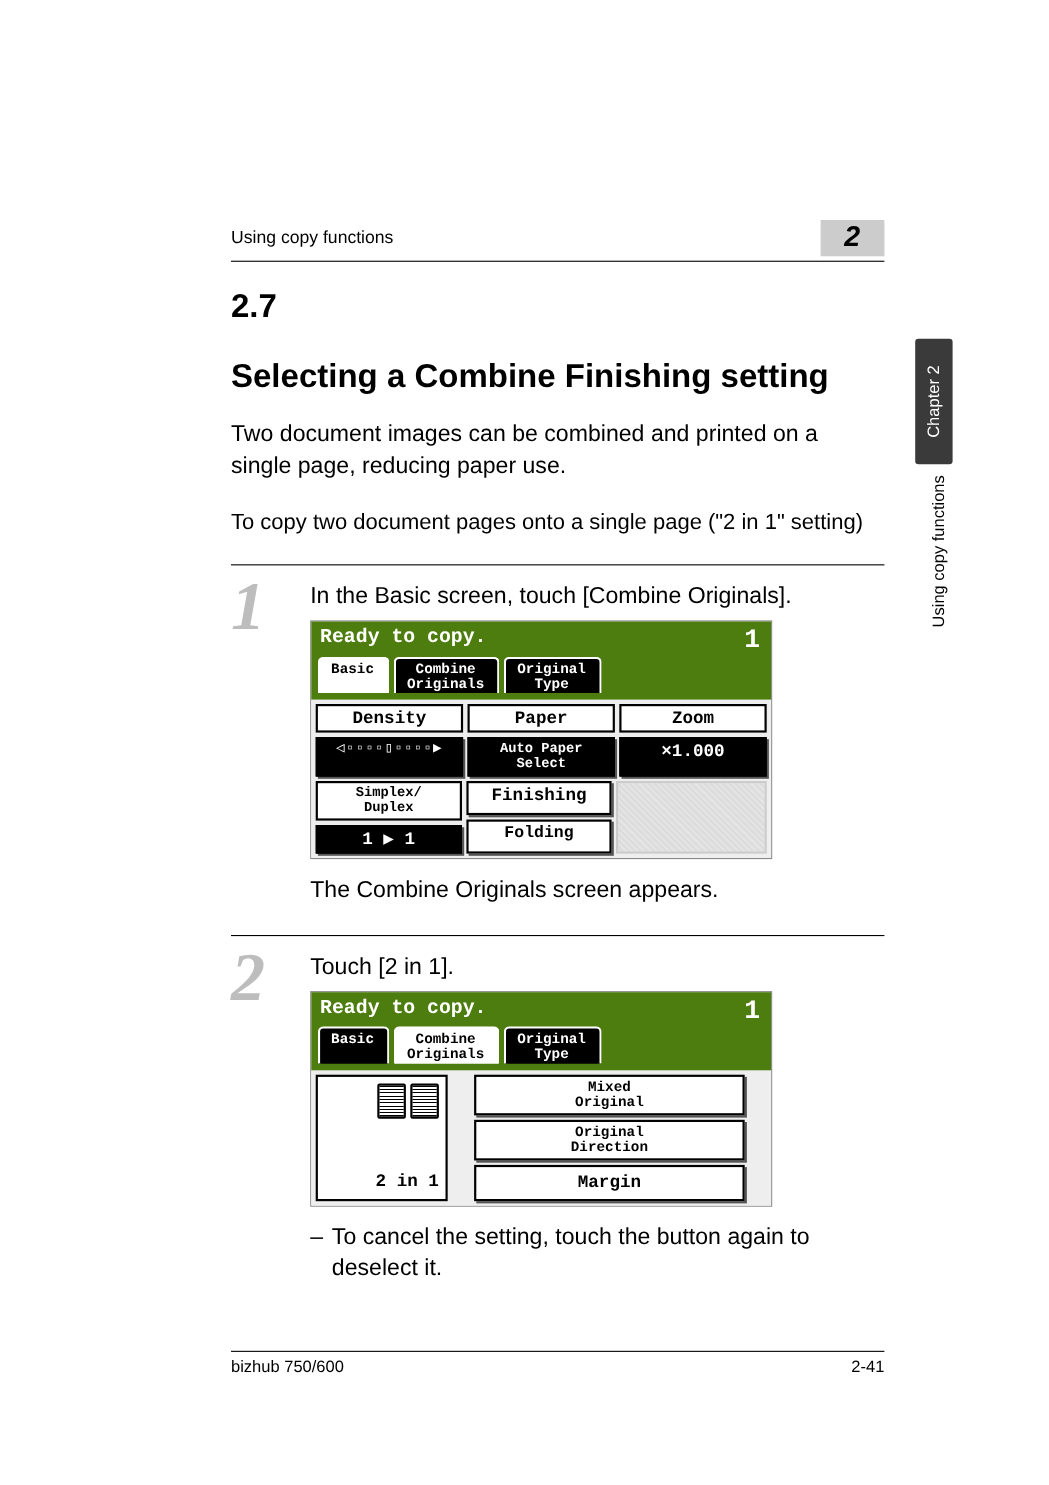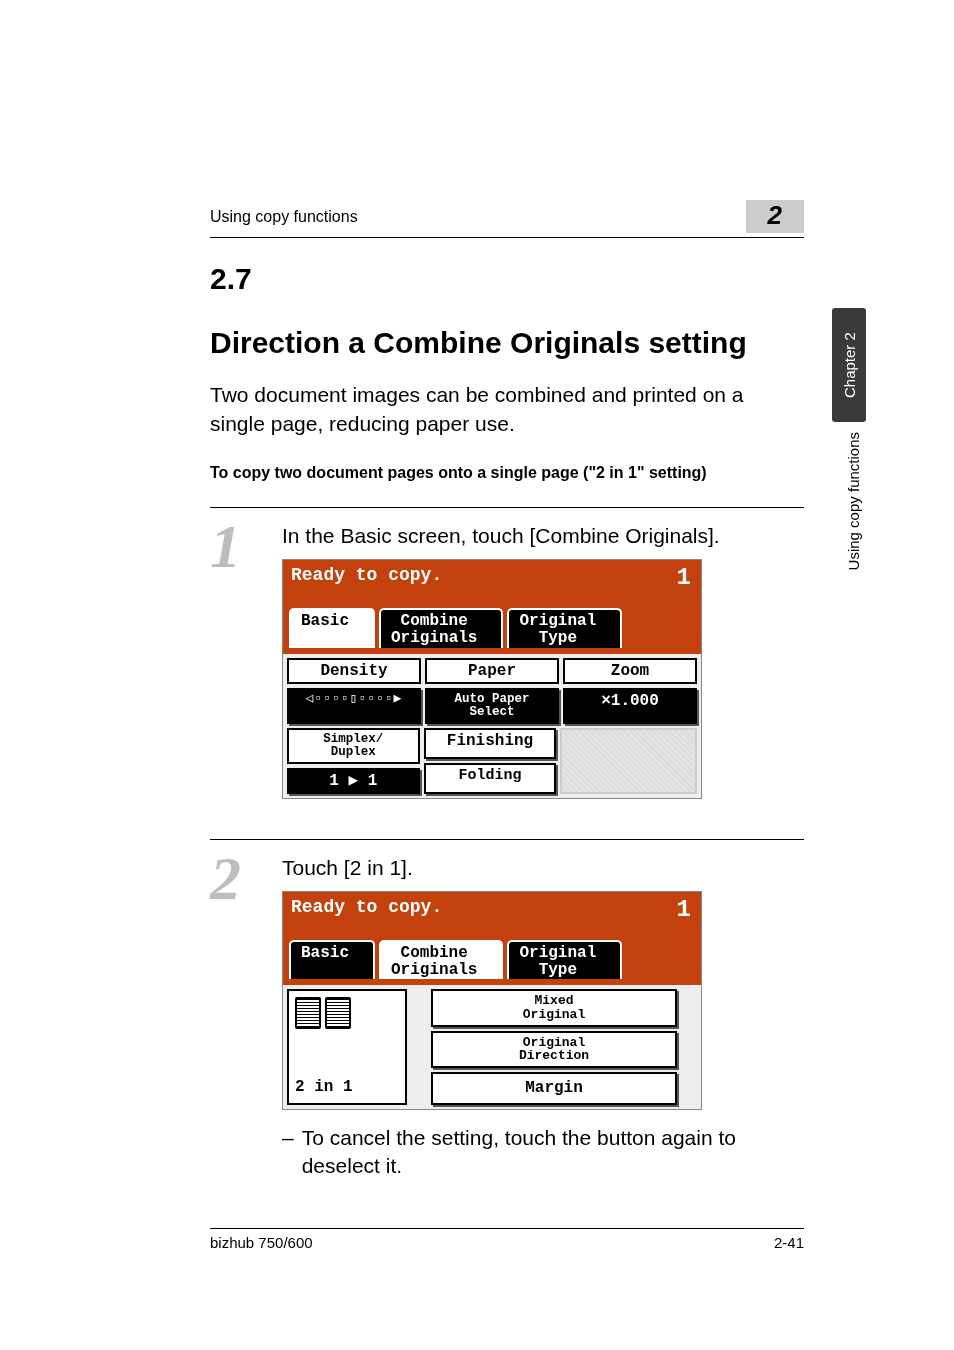--- a/index.html
+++ b/index.html
@@ -45,22 +45,22 @@
     flex-direction: column;
   }
   .h-title .num { flex: 0 0 auto; }
   .h-title .txt { flex: 1 1 auto; }
   .para {
     font-size: 21px;
     line-height: 1.35;
     margin-bottom: 24px;
   }
   .sub-heading {
-    font-size: 16px;
-    font-weight: bold;
+    font-size: 20px;
+    font-weight: normal;
     line-height: 1.35;
     margin-bottom: 24px;
   }
   .step-block { margin-top: 8px; }
   .step-rule {
     border-top: 1.5px solid #000;
     margin: 0 0 14px 0;
   }
   .step-row {
     display: flex;
@@ -109,40 +109,39 @@
     writing-mode: vertical-rl;
     transform: rotate(180deg);
   }
   
   .lcd {
     width: 420px;
     margin: 6px 0 14px 0;
     border: 1px solid #888;
   }
   .lcd-head {
-    background: #c2410c; color: #fff;
+    background: #4d7c0f; color: #fff;
     display: flex; align-items: flex-end;
     font-family: "Courier New", monospace;
     font-weight: bold;
     font-size: 17px;
     padding: 2px 6px 6px 6px;
     flex-wrap: wrap;
     position: relative;
   }
   .lcd-ready { width: 100%; padding: 1px 2px 4px 2px; font-size: 18px; }
   .lcd-count { position: absolute; right: 10px; top: 2px; font-size: 24px; }
   .lcd-tabs { display:flex; gap: 4px; width: 100%; }
   .lcd-tab {
     background: #000; color: #fff;
     border: 2px solid #fff; border-bottom: none;
     border-radius: 5px 5px 0 0;
-    padding: 3px 24px 1px 10px;
-    font-size: 16px; line-height: 1.05;
+    padding: 3px 12px 1px 10px;
+    font-size: 13px; line-height: 1.05;
     text-align: center;
-    margin-top: 17px;
   }
   .lcd-tab.active { background: #fff; color: #000; border-color:#fff; }
   .lcd-body {
     background: #eee;
     padding: 4px;
   }
   .lcd-grid3 { display:flex; gap:4px; margin-bottom:4px; }
   .cell {
     flex:1;
     border: 2px double #000;
@@ -159,21 +158,21 @@
   .cell.icon-row { padding: 2px 4px; font-size:13px; letter-spacing:1px;}
   .two-line { line-height:1.05; font-size:12.5px;}
   .lcd-grid-left { display:flex; gap:4px;border-radius:20px; }
   .lcd-grid-left .col { flex:1; display:flex; flex-direction:column; gap:4px; }
   .emptycell { flex:1; background:repeating-linear-gradient(45deg,#e4e4e4,#e4e4e4 2px,#dcdcdc 2px,#dcdcdc 4px); border:2px solid #ccc; }
   .fold { font-size:15px; }
   
   .lcd2-row { display:flex; gap:4px; }
   .thumb-cell {
     width: 120px; border:2px double #000; background:#fff;
-    display:flex; flex-direction:column; align-items:flex-start; justify-content:space-between;
+    display:flex; flex-direction:column; align-items:flex-end; justify-content:space-between;
     padding:6px 6px 4px 6px; gap:6px;
     font-family:"Courier New", monospace; font-weight:bold;
   }
   .thumb-pages { display:flex; gap:4px; }
   .thumb-page { width:26px; height:32px; border:2px solid #000; background: repeating-linear-gradient(#000,#000 1px,#fff 1px,#fff 3px); border-radius:2px;}
   .list-col { flex:1; display:flex; flex-direction:column; gap:4px; padding: 0 20px; }
   .list-btn {
     border:2px double #000; background:#fff;
     text-align:center; font-family:"Courier New", monospace; font-weight:bold;
     font-size:13px; line-height:1.05; padding:3px 6px;
@@ -185,21 +184,21 @@
 
 <div class="page">
 
   <div class="running-head">
     <span>Using copy functions</span>
     <span class="right-num">2</span>
   </div>
 
   <div class="h-title">
     <span class="num">2.7</span>
-    <span class="txt">Direction a Combine Originals setting</span>
+    <span class="txt">Selecting a Combine Finishing setting</span>
   </div>
 
   <div class="para">Two document images can be combined and printed on a single page, reducing paper use.</div>
 
   <div class="sub-heading">To copy two document pages onto a single page ("2 in 1" setting)</div>
 
   <div class="step-block">
     <div class="step-rule"></div>
     <div class="step-row">
       <div class="step-num">1</div>
@@ -246,20 +245,21 @@
               </div>
               <div class="col">
                 <div class="cell shadow">Finishing</div>
                 <div class="cell fold shadow">Folding</div>
               </div>
               <div class="emptycell"></div>
             </div>
           </div>
         </div>
 
+        <div>The Combine Originals screen appears.</div>
       </div>
     </div>
   </div>
 
   <div class="step-block" style="margin-top:26px;">
     <div class="step-rule"></div>
     <div class="step-row">
       <div class="step-num">2</div>
       <div class="step-body">
         <div class="step-text">Touch [2 in 1].</div>

